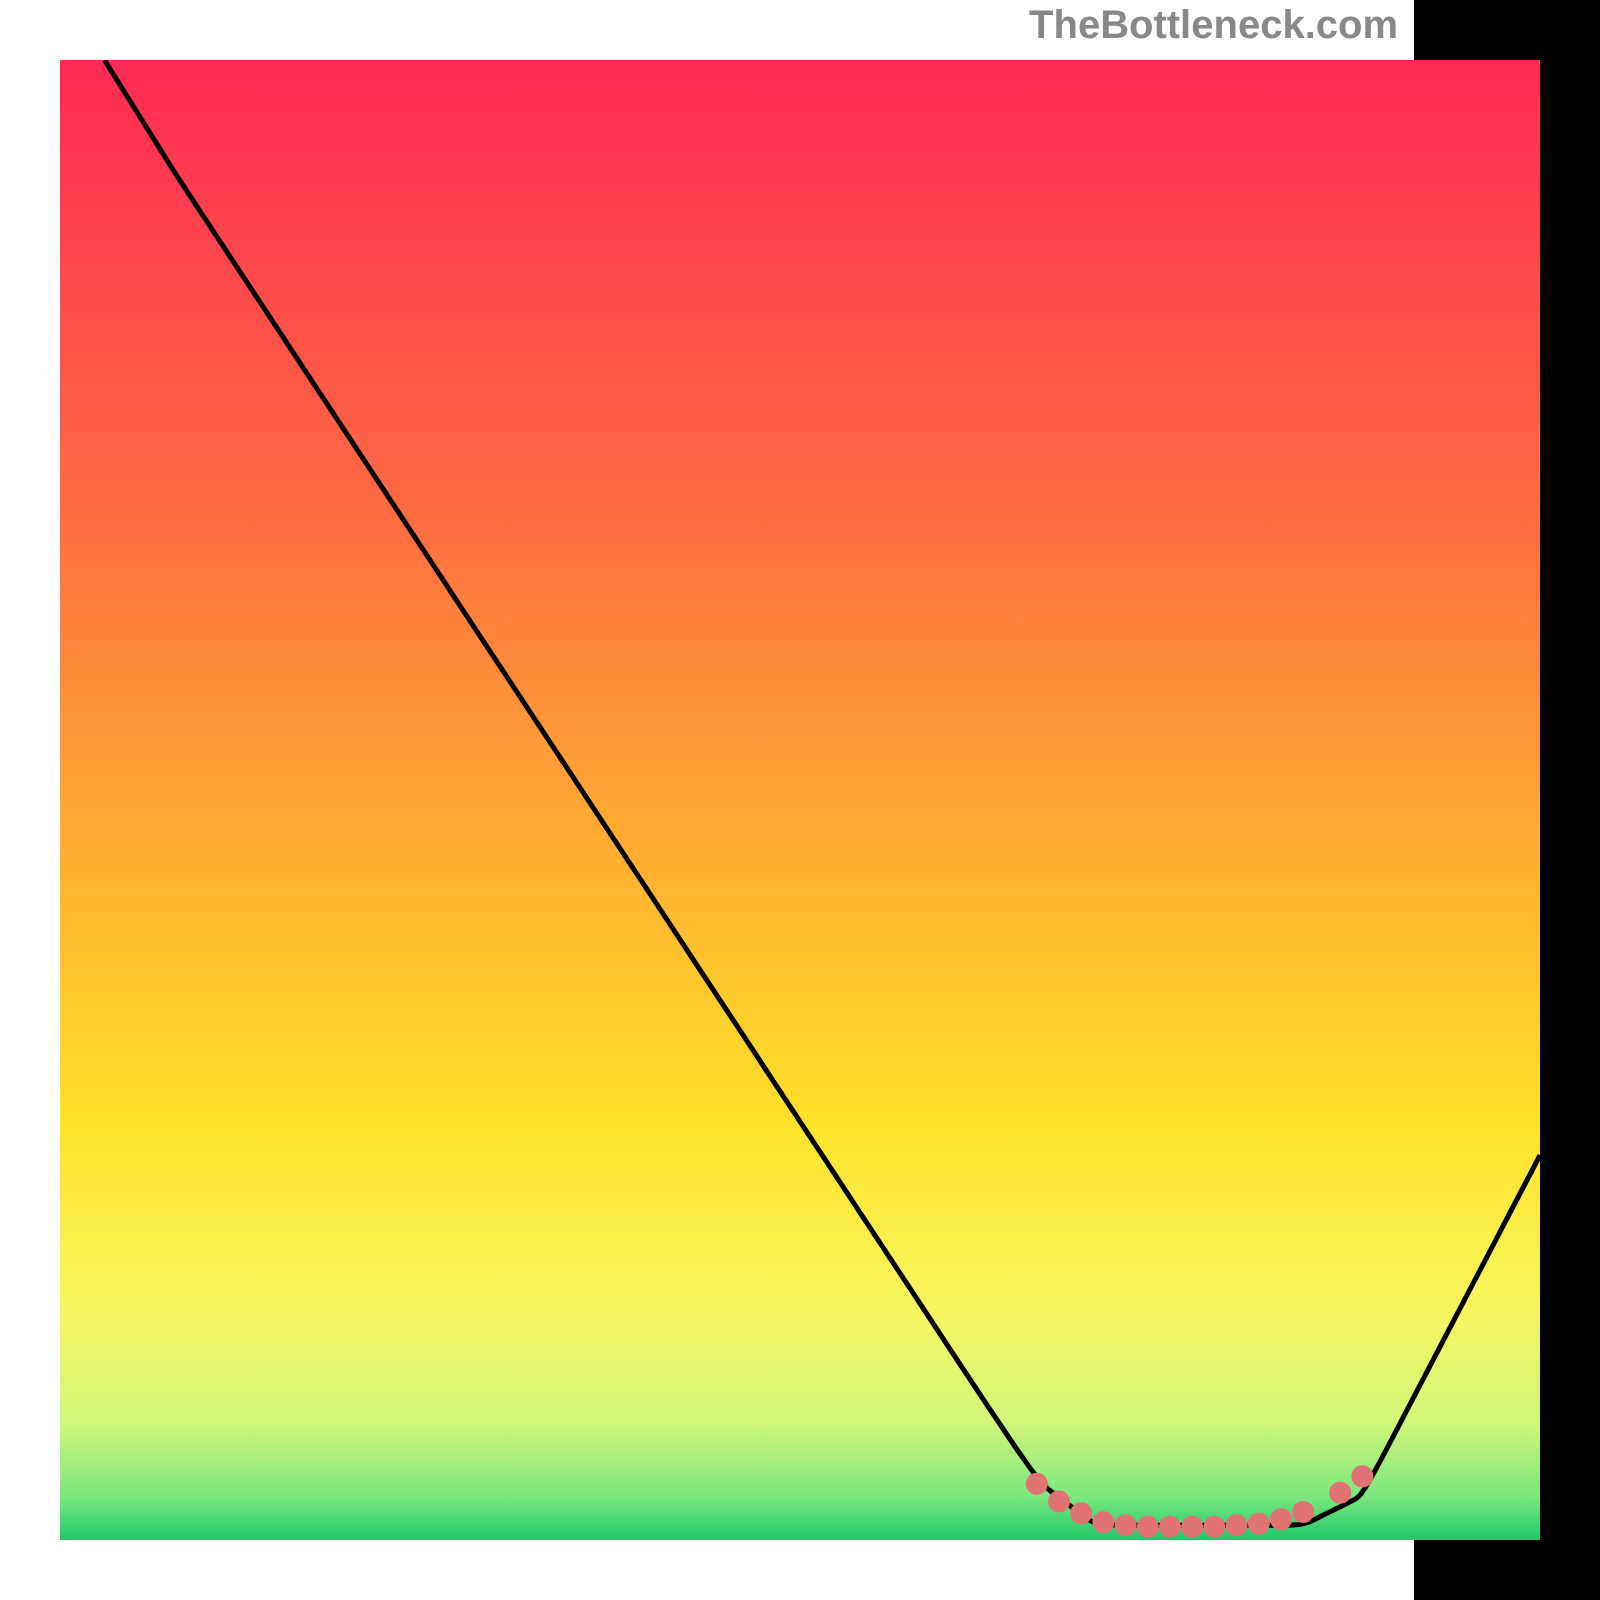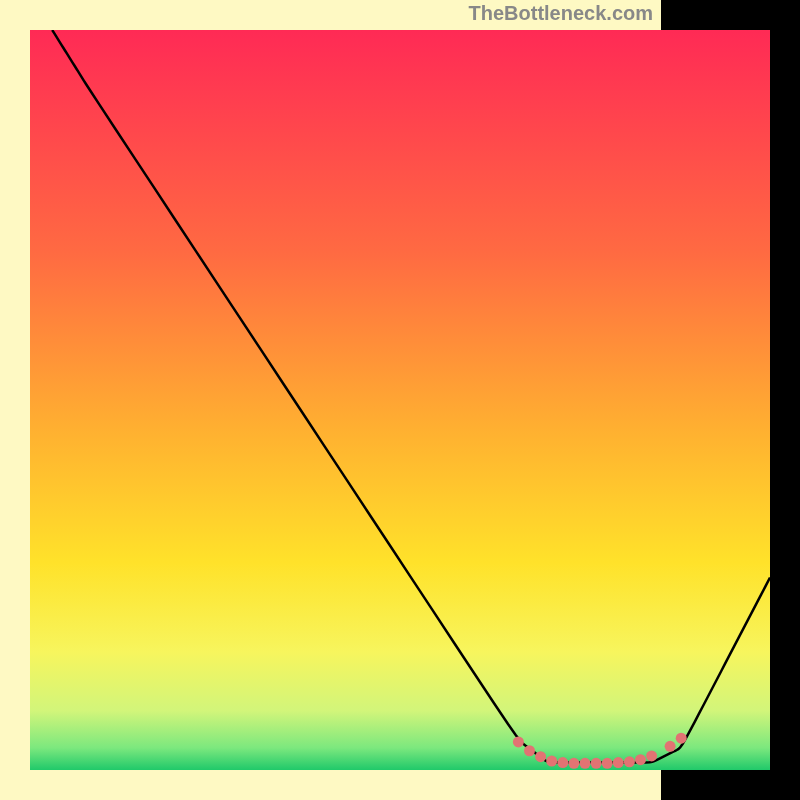--- a/index.html
+++ b/index.html
@@ -8,21 +8,22 @@
     background: #000;
     width: 800px;
     height: 800px;
     overflow: hidden;
     font-family: Arial, sans-serif;
   }
   .chart-container {
     position: relative;
     width: 661px;
     height: 800px;
-    background: #fef9c3;
+    background: #ffffff;
+    padding-left: 46px;
   }
   .watermark {
     position: absolute;
     top: 2px;
     right: 8px;
     color: #888;
     font-size: 20px;
     font-weight: bold;
     z-index: 10;
   }

